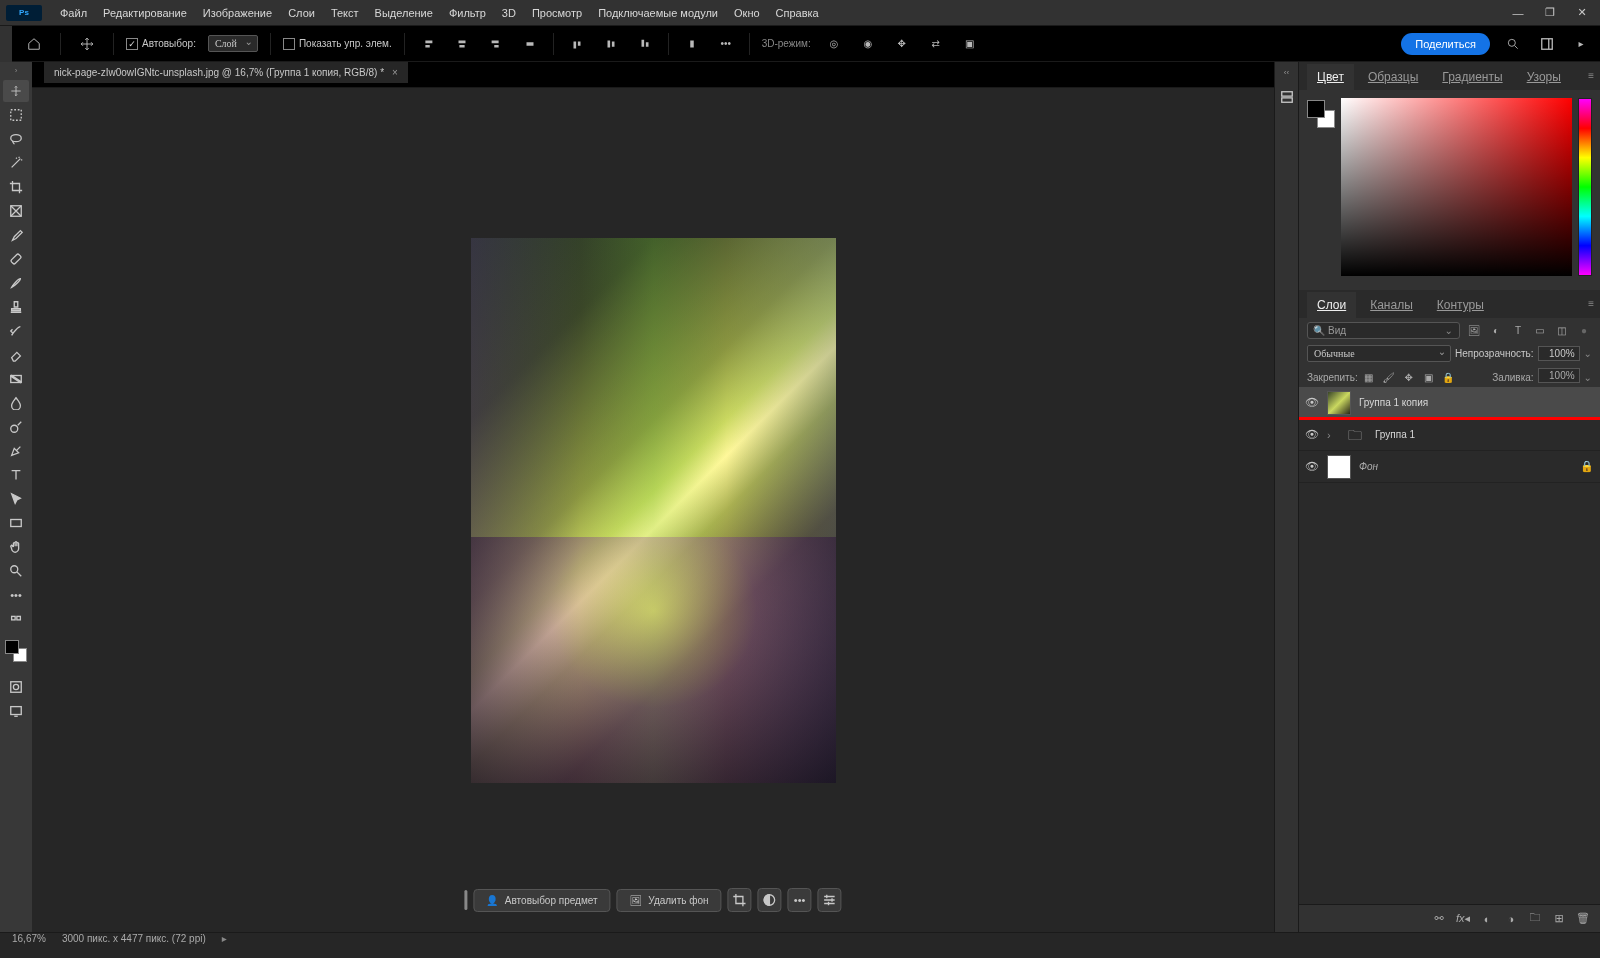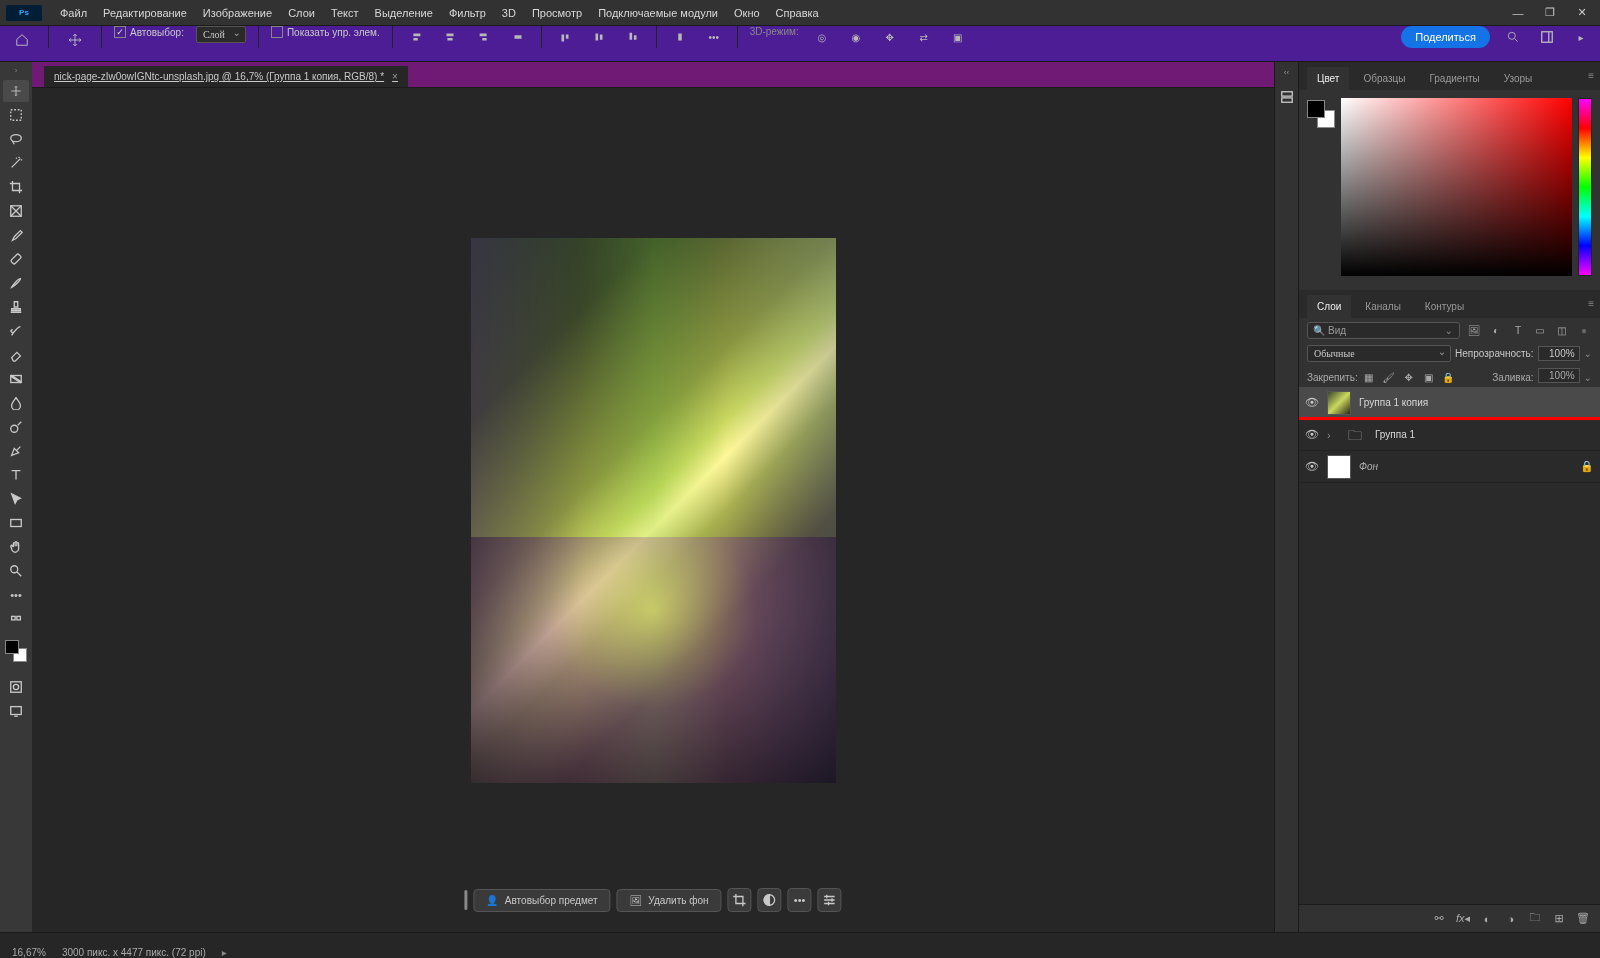--- a/index.html
+++ b/index.html
@@ -2,55 +2,55 @@
 <html><head>
 <meta charset="utf-8">
 <style>
 * { margin:0; padding:0; box-sizing:border-box; font-family:"Segoe UI",Arial,sans-serif; user-select:none; }
 body { width:1600px; height:958px; background:#323232; color:#c8c8c8; overflow:hidden; position:relative; font-size:11px; }
 .menubar { height:26px; background:#323232; display:flex; align-items:center; padding:0 6px; gap:0; border-bottom:1px solid #1a1a1a; }
 .menubar .ps-icon { width:36px; height:16px; background:#001e36; border-radius:2px; color:#31a8ff; display:flex; align-items:center; justify-content:center; font-size:8px; font-weight:bold; margin-right:10px; }
 .menubar .menu-item { padding:4px 8px; cursor:pointer; font-size:11px; color:#d8d8d8; }
 .win-controls { margin-left:auto; display:flex; gap:8px; }
 .win-controls span { width:24px; height:20px; display:flex; align-items:center; justify-content:center; color:#c8c8c8; cursor:pointer; }
-.optbar { height:36px; background:#4c1d95; display:flex; align-items:flex-start; padding:0 8px; gap:12px; border-bottom:1px solid #1a1a1a; font-size:10px; }
+.optbar { height:36px; background:#000000; display:flex; align-items:center; padding:0 8px; gap:12px; border-bottom:1px solid #1a1a1a; font-size:10px;margin-left:12px; }
 .optbar .home-icon,.optbar .tool-icon { width:28px; height:28px; display:flex; align-items:center; justify-content:center; border-radius:3px; cursor:pointer; }
 .optbar .divider { width:1px; height:22px; background:#222; }
 .checkbox { width:12px; height:12px; border:1px solid #888; display:inline-flex; align-items:center; justify-content:center; margin-right:4px; }
 .checkbox.checked::after { content:"✓"; font-size:9px; color:#ddd; }
 .dropdown { background:#2a2a2a; border:1px solid #555; padding:2px 18px 2px 6px; border-radius:2px; position:relative; font-size:10px; min-width:50px;font-family:Liberation Serif, serif; }
 .dropdown::after { content:"⌄"; position:absolute; right:4px; top:0px; color:#999; }
 .btn-share { background:#1473e6; color:#fff; padding:5px 14px; border-radius:12px; font-size:11px; margin-left:auto; cursor:pointer; }
 .icon-btn { width:22px; height:22px; display:flex; align-items:center; justify-content:center; cursor:pointer; color:#b8b8b8; }
 .main-wrap { display:flex; height:calc(100% - 62px - 26px); }
 .toolbar { width:32px; background:#383838; display:flex; flex-direction:column; align-items:center; padding-top:4px; gap:2px; }
 .toolbar .tool { width:26px; height:22px; display:flex; align-items:center; justify-content:center; cursor:pointer; border-radius:2px; color:#c8c8c8; position:relative; }
 .toolbar .tool.active { background:#4a4a4a; }
 .toolbar .colors { margin-top:8px; position:relative; width:22px; height:22px; }
 .toolbar .col-fg { position:absolute; width:14px; height:14px; background:#000; border:1px solid #888; top:0; left:0; z-index:2; }
 .toolbar .col-bg { position:absolute; width:14px; height:14px; background:#fff; border:1px solid #888; bottom:0; right:0; }
 .doc-area { flex:1; background:#262626; display:flex; flex-direction:column; position:relative; }
-.tab-bar { height:26px; background:#701a75; display:flex; align-items:flex-end; padding-left:12px; border-bottom:1px solid #1a1a1a;text-decoration:underline; }
+.tab-bar { height:26px; background:#000000; display:flex; align-items:flex-start; padding-left:12px; border-bottom:1px solid #1a1a1a; }
 .doc-tab { background:#262626; padding:5px 10px; font-size:10px; color:#c8c8c8; display:flex; align-items:center; gap:8px; }
 .doc-tab .close { color:#999; cursor:pointer; }
 .canvas-wrap { flex:1; display:flex; align-items:center; justify-content:center; position:relative; }
 .canvas { width:365px; height:545px; background:#888; position:relative; overflow:hidden; }
 .canvas-img { width:100%; height:100%; background:linear-gradient(135deg,#2b3b2a 0%,#3a4628 20%,#8a9540 40%,#cad860 48%,#fff89a 52%,#aab050 58%,#5a5030 70%,#2a2818 100%); position:relative; }
 .canvas-img::before { content:""; position:absolute; inset:0; background:linear-gradient(90deg,rgba(80,40,120,.3) 0%,transparent 30%,rgba(100,200,50,.2) 50%,transparent 70%,rgba(60,80,120,.3) 100%); }
 .canvas-img::after { content:""; position:absolute; left:0; right:0; bottom:0; height:45%; background:radial-gradient(ellipse at 50% 30%,rgba(255,240,140,.5) 0%,rgba(120,60,140,.4) 40%,rgba(20,10,30,.7) 100%); }
 .context-bar { position:absolute; bottom:20px; left:50%; transform:translateX(-50%); display:flex; gap:6px; align-items:center; background:transparent; }
 .ctx-handle { width:3px; height:20px; background:#888; border-radius:2px; cursor:grab; }
 .ctx-btn { background:#3a3a3a; border:1px solid #555; padding:5px 12px; border-radius:4px; font-size:10px; display:flex; align-items:center; gap:6px; cursor:pointer; }
 .ctx-icon { width:24px; height:24px; display:flex; align-items:center; justify-content:center; background:#3a3a3a; border:1px solid #555; border-radius:4px; cursor:pointer; }
 .rs-col { width:24px; background:#323232; border-left:1px solid #1a1a1a; display:flex; flex-direction:column; align-items:center; padding-top:6px; gap:4px; }
 .rs-col .small-arrow { color:#999; font-size:8px; margin-bottom:6px;}
 .rs-tab-icon { width:20px; height:20px; cursor:pointer; display:flex; align-items:center; justify-content:center; }
 .panels { width:302px; background:#323232; display:flex; flex-direction:column; border-left:1px solid #1a1a1a; }
 .panel-tabs { height:28px; display:flex; align-items:flex-end; padding:0 8px; gap:4px; background:#2a2a2a; position:relative; }
-.panel-tabs .ptab { padding:6px 10px; font-size:10px; color:#999; cursor:pointer; }
+.panel-tabs .ptab { padding:6px 10px; font-size:12px; color:#999; cursor:pointer;text-decoration:underline; }
 .panel-tabs .ptab.active { color:#eee; background:#323232; }
 .panel-tabs .menu { position:absolute; right:6px; top:8px; color:#888; cursor:pointer; font-size:10px; }
 .color-panel { height:200px; padding:8px; display:flex; gap:6px; align-items:flex-start; }
 .swatch-pair { position:relative; width:28px; height:28px; margin-top:2px; }
 .swatch-pair .fg { position:absolute; width:18px; height:18px; background:#000; border:1px solid #888; top:0; left:0; z-index:2; }
 .swatch-pair .bg { position:absolute; width:18px; height:18px; background:#fff; border:1px solid #888; bottom:0; right:0; }
 .color-field { flex:1; height:178px; background:linear-gradient(to right,#fff,#ff0000); position:relative; }
 .color-field::after { content:""; position:absolute; inset:0; background:linear-gradient(to bottom,transparent,#000); }
 .hue-strip { width:14px; height:178px; background:linear-gradient(to bottom,#ff00ff,#ff0080,#ff0000,#ff8000,#ffff00,#80ff00,#00ff00,#00ff80,#00ffff,#0080ff,#0000ff,#8000ff,#ff00ff); border:1px solid #222; }
 .layers-section { flex:1; display:flex; flex-direction:column; }
@@ -72,21 +72,21 @@
 .layer-vis { width:14px; color:#c8c8c8; cursor:pointer; text-align:center; }
 .layer-thumb { width:24px; height:24px; background:#888; border:1px solid #555; }
 .layer-thumb.img { background:linear-gradient(135deg,#3a4628,#cad860,#2a2818); }
 .layer-thumb.white { background:#fff; }
 .layer-thumb.folder { background:none; border:none; color:#aaa; font-size:14px; text-align:center; line-height:24px; }
 .layer-name { font-size:10px; color:#d8d8d8; }
 .layer-name.italic { font-style:italic; color:#aaa; }
 .layer-lock { margin-left:auto; color:#888; }
 .layer-footer { height:28px; background:#323232; display:flex; align-items:center; justify-content:flex-end; gap:10px; padding:0 10px; border-top:1px solid #1a1a1a; }
 .layer-footer span { cursor:pointer; color:#aaa; width:14px; text-align:center; }
-.statusbar { position:absolute; bottom:0; left:0; right:0; height:26px; background:#262626; display:flex; align-items:flex-end; padding:0 12px; gap:16px; font-size:10px; color:#aaa; border-top:1px solid #1a1a1a; }
+.statusbar { position:absolute; bottom:0; left:0; right:0; height:26px; background:#262626; display:flex; align-items:flex-start; padding:0 12px; gap:16px; font-size:10px; color:#aaa; border-top:1px solid #1a1a1a; }
 .statusbar .arrow { color:#888; }
 svg { width:14px; height:14px; fill:none; stroke:currentColor; stroke-width:1.5; }
 </style>
 </head>
 <body>
 
 <div class="menubar">
   <div class="ps-icon">Ps</div>
   <div class="menu-item">Файл</div>
   <div class="menu-item">Редактирование</div>

